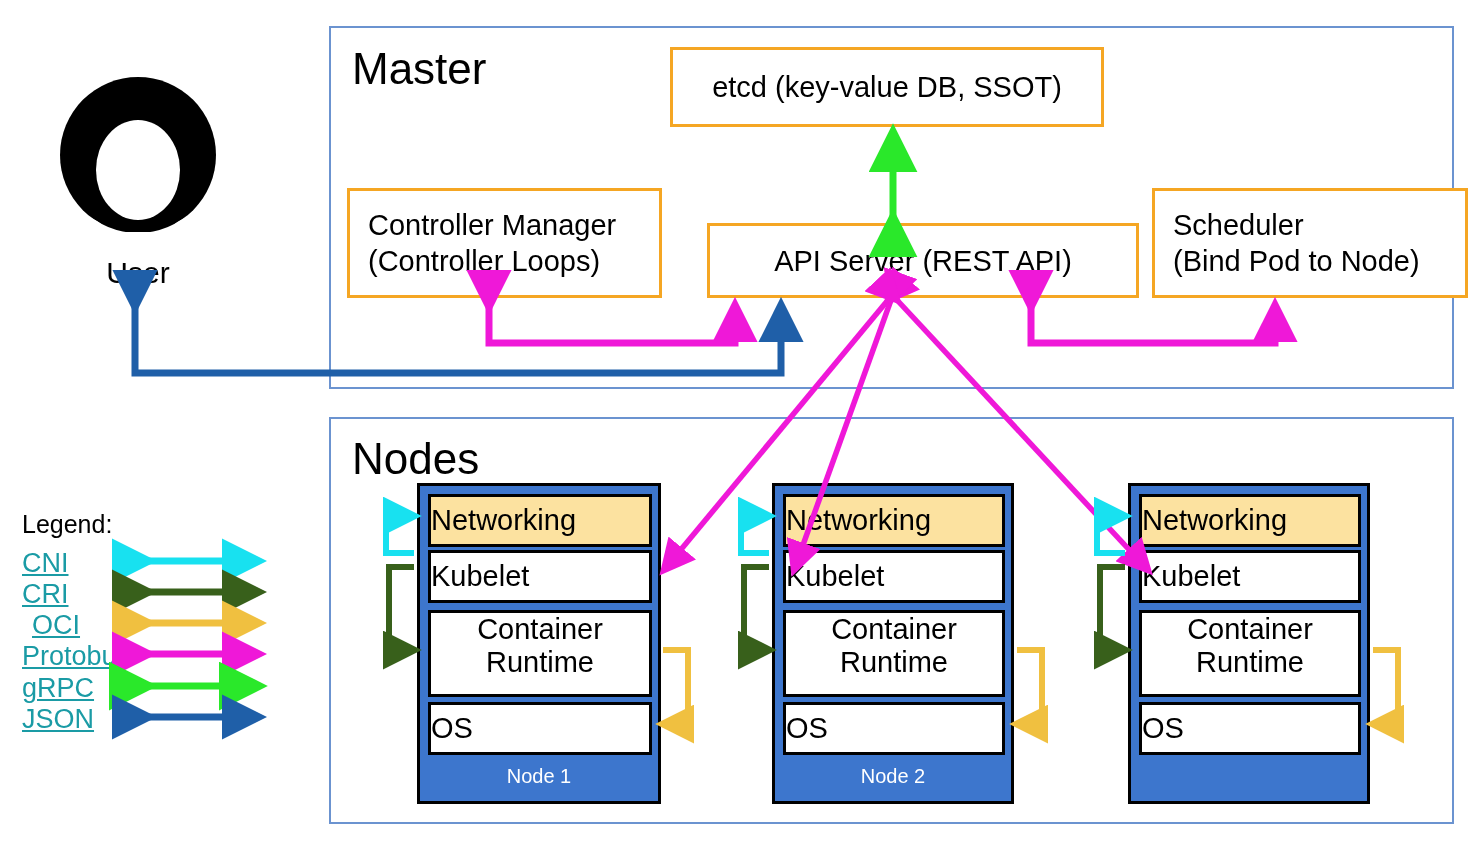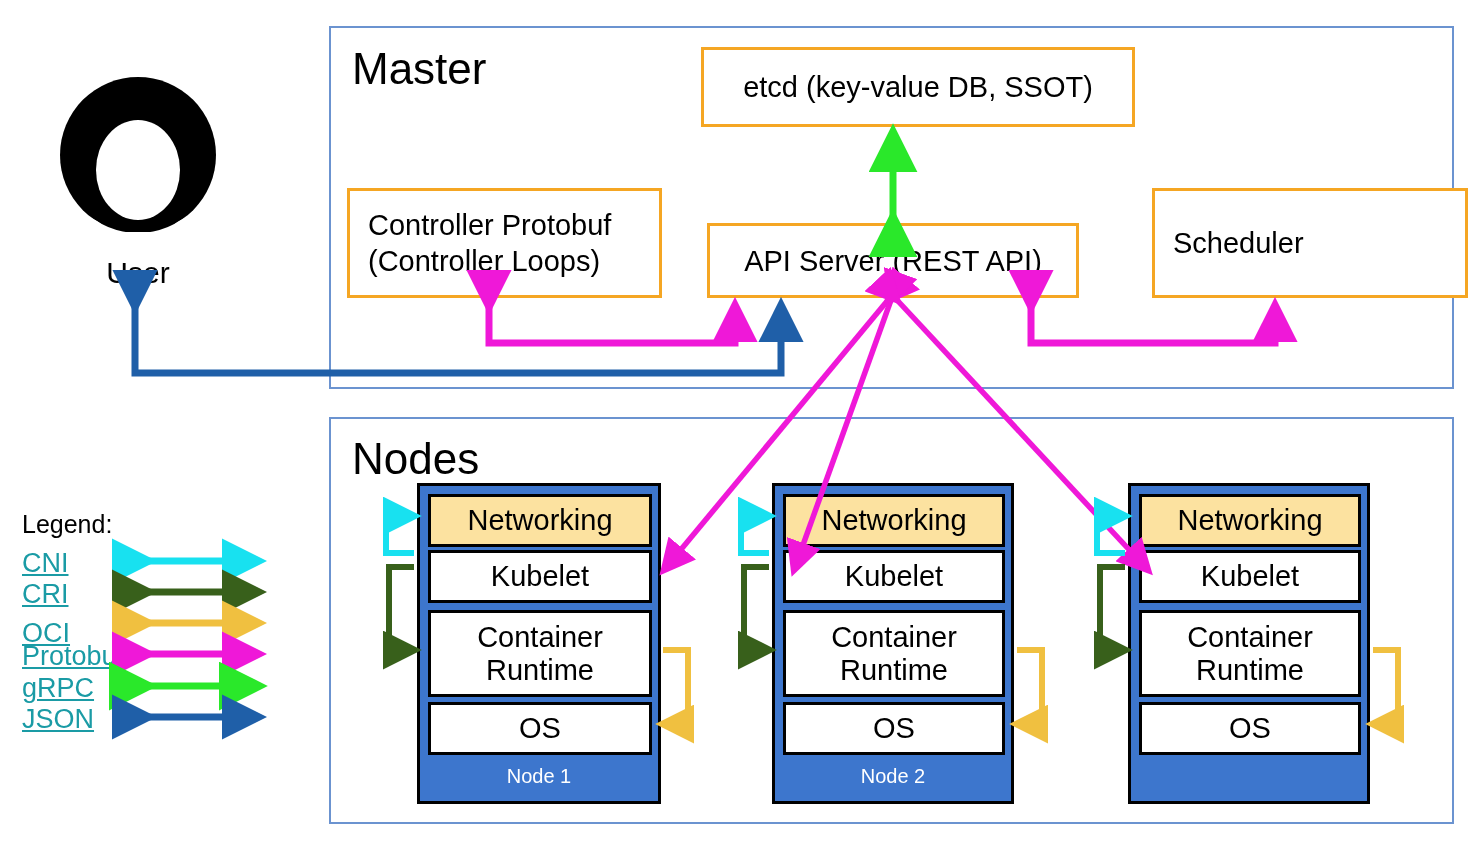--- a/index.html
+++ b/index.html
@@ -58,21 +58,21 @@
     border: 3px solid #000000;
     box-sizing: border-box;
   }
   .node-layer {
     position: absolute;
     border: 3px solid #000000;
     background: #ffffff;
     box-sizing: border-box;
     display: flex;
     align-items: center;
-    justify-content: center;
+    justify-content: flex-start;
     text-align: center;
     font-size: 29px;
     line-height: 33px;
     color: #000000;
   }
   .node-layer.networking { background: #fce2a0; }
   .node-label {
     position: absolute;
     width: 100%;
     text-align: center;
@@ -132,35 +132,36 @@
         <rect x="0" y="232" width="1475" height="120" fill="#000"></rect>
       </mask>
     </defs>
     <rect x="40" y="60" width="210" height="200" fill="#000000" mask="url(#userMask)"></rect>
   </svg>
   <div class="user-label" style="left:78px; top:258px; width:120px;">User</div>
 
   <div class="group-box" style="left:329px; top:26px; width:1125px; height:363px;"></div>
   <div class="group-title" style="left:352px; top:52px;">Master</div>
 
-  <div class="comp-box" style="left:701px; top:47px; width:434px; height:80px;">
+  <div class="comp-box" style="left:670px; top:47px; width:434px; height:80px;">
     <span>etcd (key-value DB, SSOT)</span>
   </div>
 
   <div class="comp-box" style="left:347px; top:188px; width:315px; height:110px; flex-direction:column; align-items:flex-start; padding-left:18px;">
-    <span>Controller Protobuf</span>
+    <span>Controller Manager</span>
     <span>(Controller Loops)</span>
   </div>
 
-  <div class="comp-box" style="left:707px; top:223px; width:372px; height:75px;">
+  <div class="comp-box" style="left:707px; top:223px; width:432px; height:75px;">
     <span>API Server (REST API)</span>
   </div>
 
   <div class="comp-box" style="left:1152px; top:188px; width:316px; height:110px; flex-direction:column; align-items:flex-start; padding-left:18px;">
     <span>Scheduler</span>
+    <span>(Bind Pod to Node)</span>
   </div>
 
   <div class="group-box" style="left:329px; top:417px; width:1125px; height:407px;"></div>
   <div class="group-title" style="left:352px; top:442px;">Nodes</div>
 
   <div class="node-box" style="left:417px; top:483px; width:244px; height:321px;">
     <div class="node-layer networking" style="left:8px; top:8px; width:224px; height:53px;">
       <span>Networking</span>
     </div>
     <div class="node-layer" style="left:8px; top:64px; width:224px; height:53px;">
@@ -293,21 +294,21 @@
     </g>
     <g>
       <path d="M1373,650 L1398,650 L1398,724 L1373,724" fill="none" stroke="#f0c040" stroke-width="6" marker-end="url(#mk-oci)"></path>
     </g>
   </svg>
 
   <div class="legend-title" style="left:22px; top:512px;">Legend:</div>
 
   <div class="legend-item" style="left:22px; top:550px;text-decoration:underline;">CNI</div>
   <div class="legend-item" style="left:22px; top:581px;">CRI</div>
-  <div class="legend-item" style="left:22px; top:612px;margin-top:8px;">OCI</div>
+  <div class="legend-item" style="left:32px; top:612px;">OCI</div>
   <div class="legend-item" style="left:22px; top:643px;">Protobuf</div>
   <div class="legend-item" style="left:22px; top:675px;">gRPC</div>
   <div class="legend-item" style="left:22px; top:706px;">JSON</div>
 
   <svg class="overlay" style="z-index:4;">
     <g>
       <line x1="148" y1="561" x2="258" y2="561" stroke="#18e1f0" stroke-width="7" marker-start="url(#mk-cni)" marker-end="url(#mk-cni)"></line>
     </g>
     <g>
       <line x1="148" y1="592" x2="258" y2="592" stroke="#38601b" stroke-width="7" marker-start="url(#mk-cri)" marker-end="url(#mk-cri)"></line>

